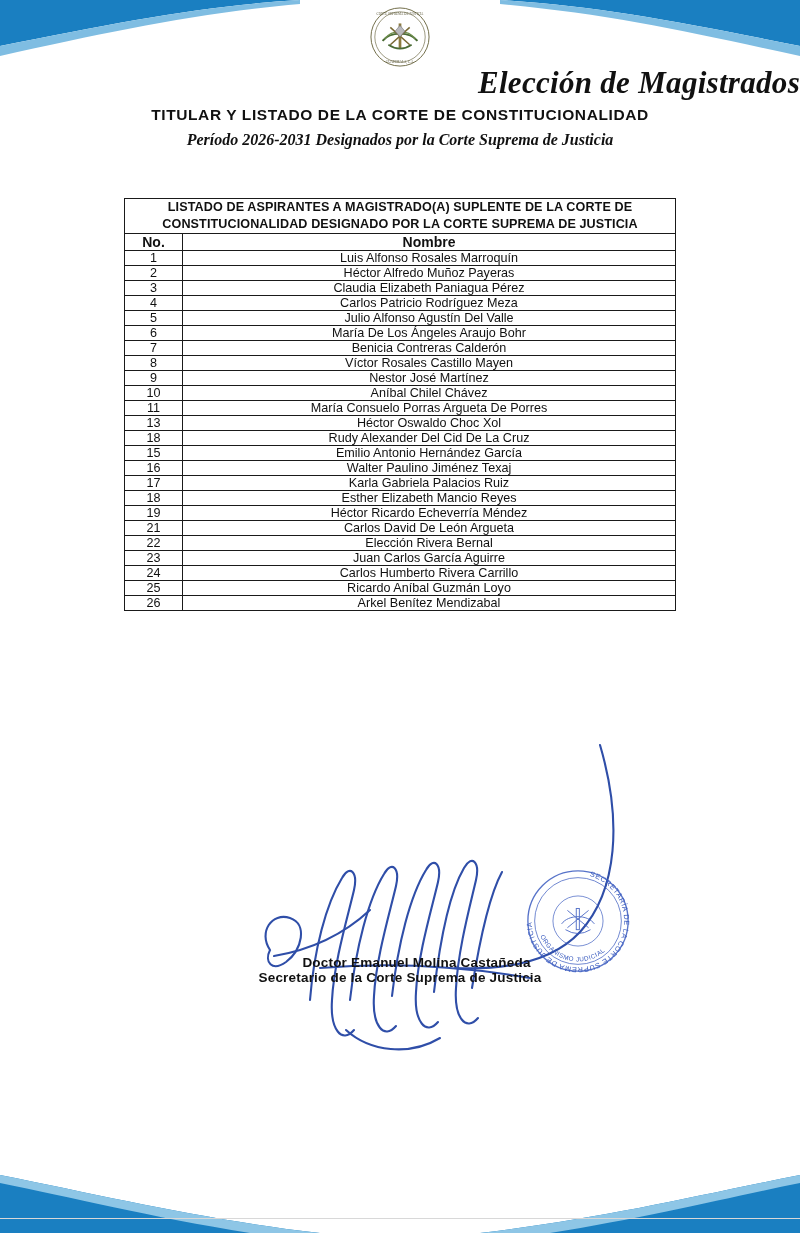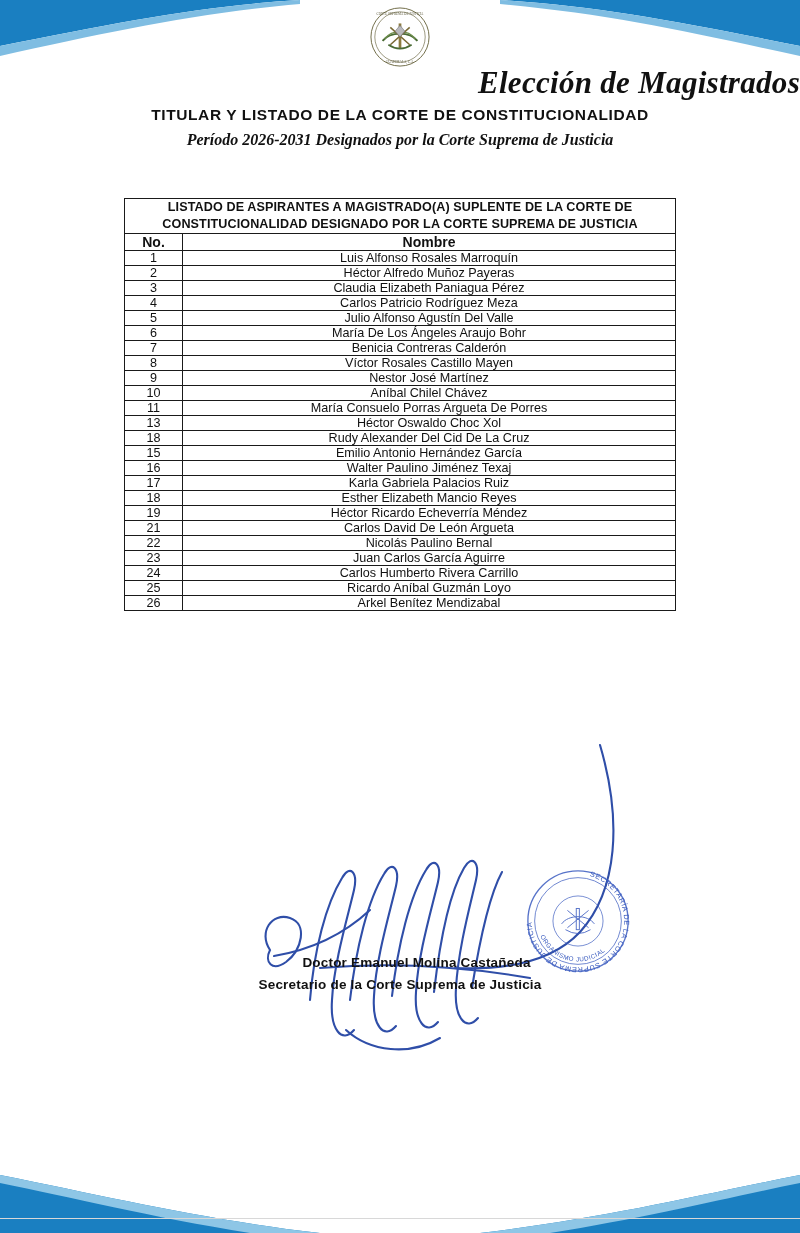--- a/index.html
+++ b/index.html
@@ -126,21 +126,21 @@
   }
   .sign-name {
     font-weight: bold;
     font-size: 13.5px;
     letter-spacing: 0.2px;
     padding-left: 33px;
   }
   .sign-role {
     font-weight: bold;
     font-size: 13.5px;
-    margin-top: 7px;
+    margin-top: 0;
     letter-spacing: 0.2px;
   }
   .signature-svg {
     position: absolute;
     top: 700px;
     left: 250px;
     width: 400px;
     height: 380px;
     pointer-events: none;
   }
@@ -287,21 +287,21 @@
       <tr>
           <td class="cell-no">19</td>
           <td class="cell-nombre">Héctor Ricardo Echeverría Méndez</td>
         </tr>
       <tr>
           <td class="cell-no">21</td>
           <td class="cell-nombre">Carlos David De León Argueta</td>
         </tr>
       <tr>
           <td class="cell-no">22</td>
-          <td class="cell-nombre">Nicolás Paulino Bernal</td>
+          <td class="cell-nombre">Elección Rivera Bernal</td>
         </tr>
       <tr>
           <td class="cell-no">23</td>
           <td class="cell-nombre">Juan Carlos García Aguirre</td>
         </tr>
       <tr>
           <td class="cell-no">24</td>
           <td class="cell-nombre">Carlos Humberto Rivera Carrillo</td>
         </tr>
       <tr>

